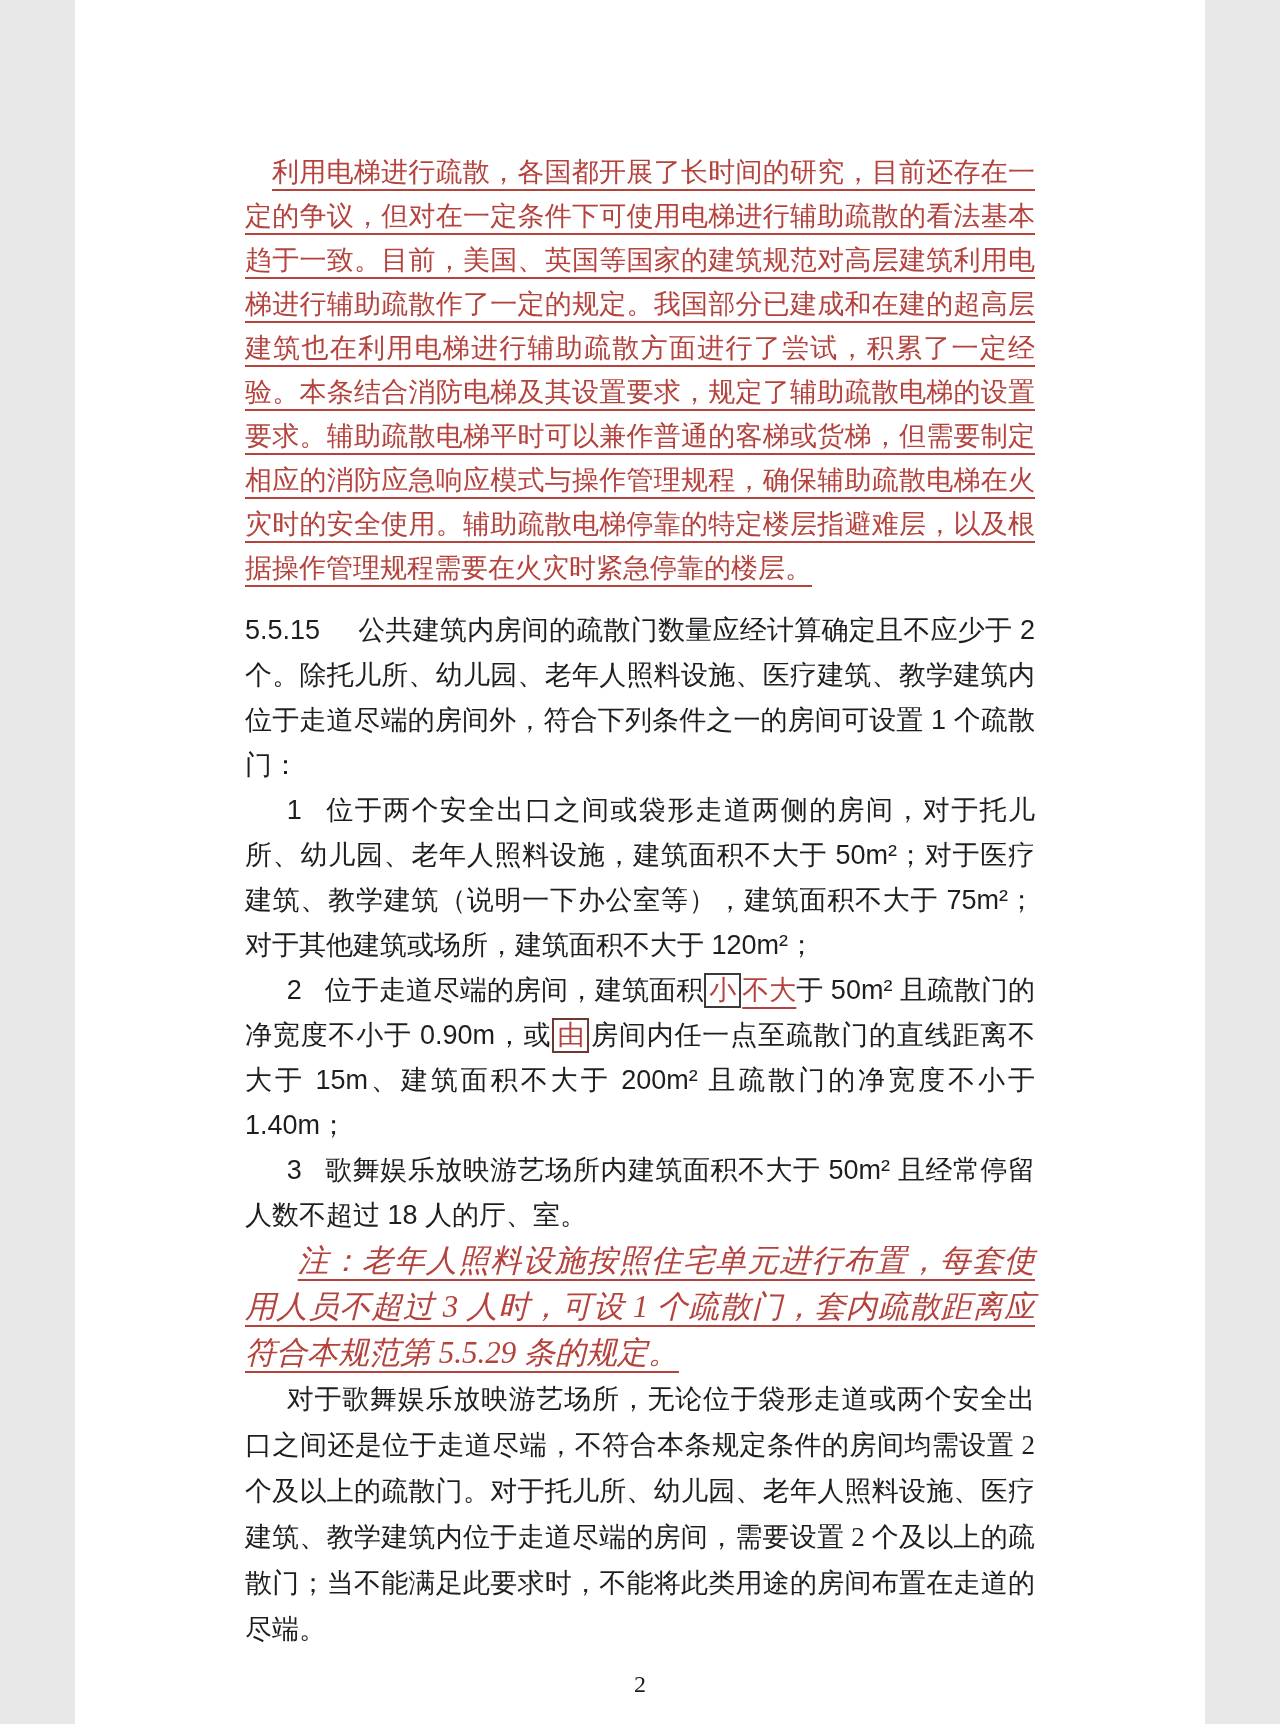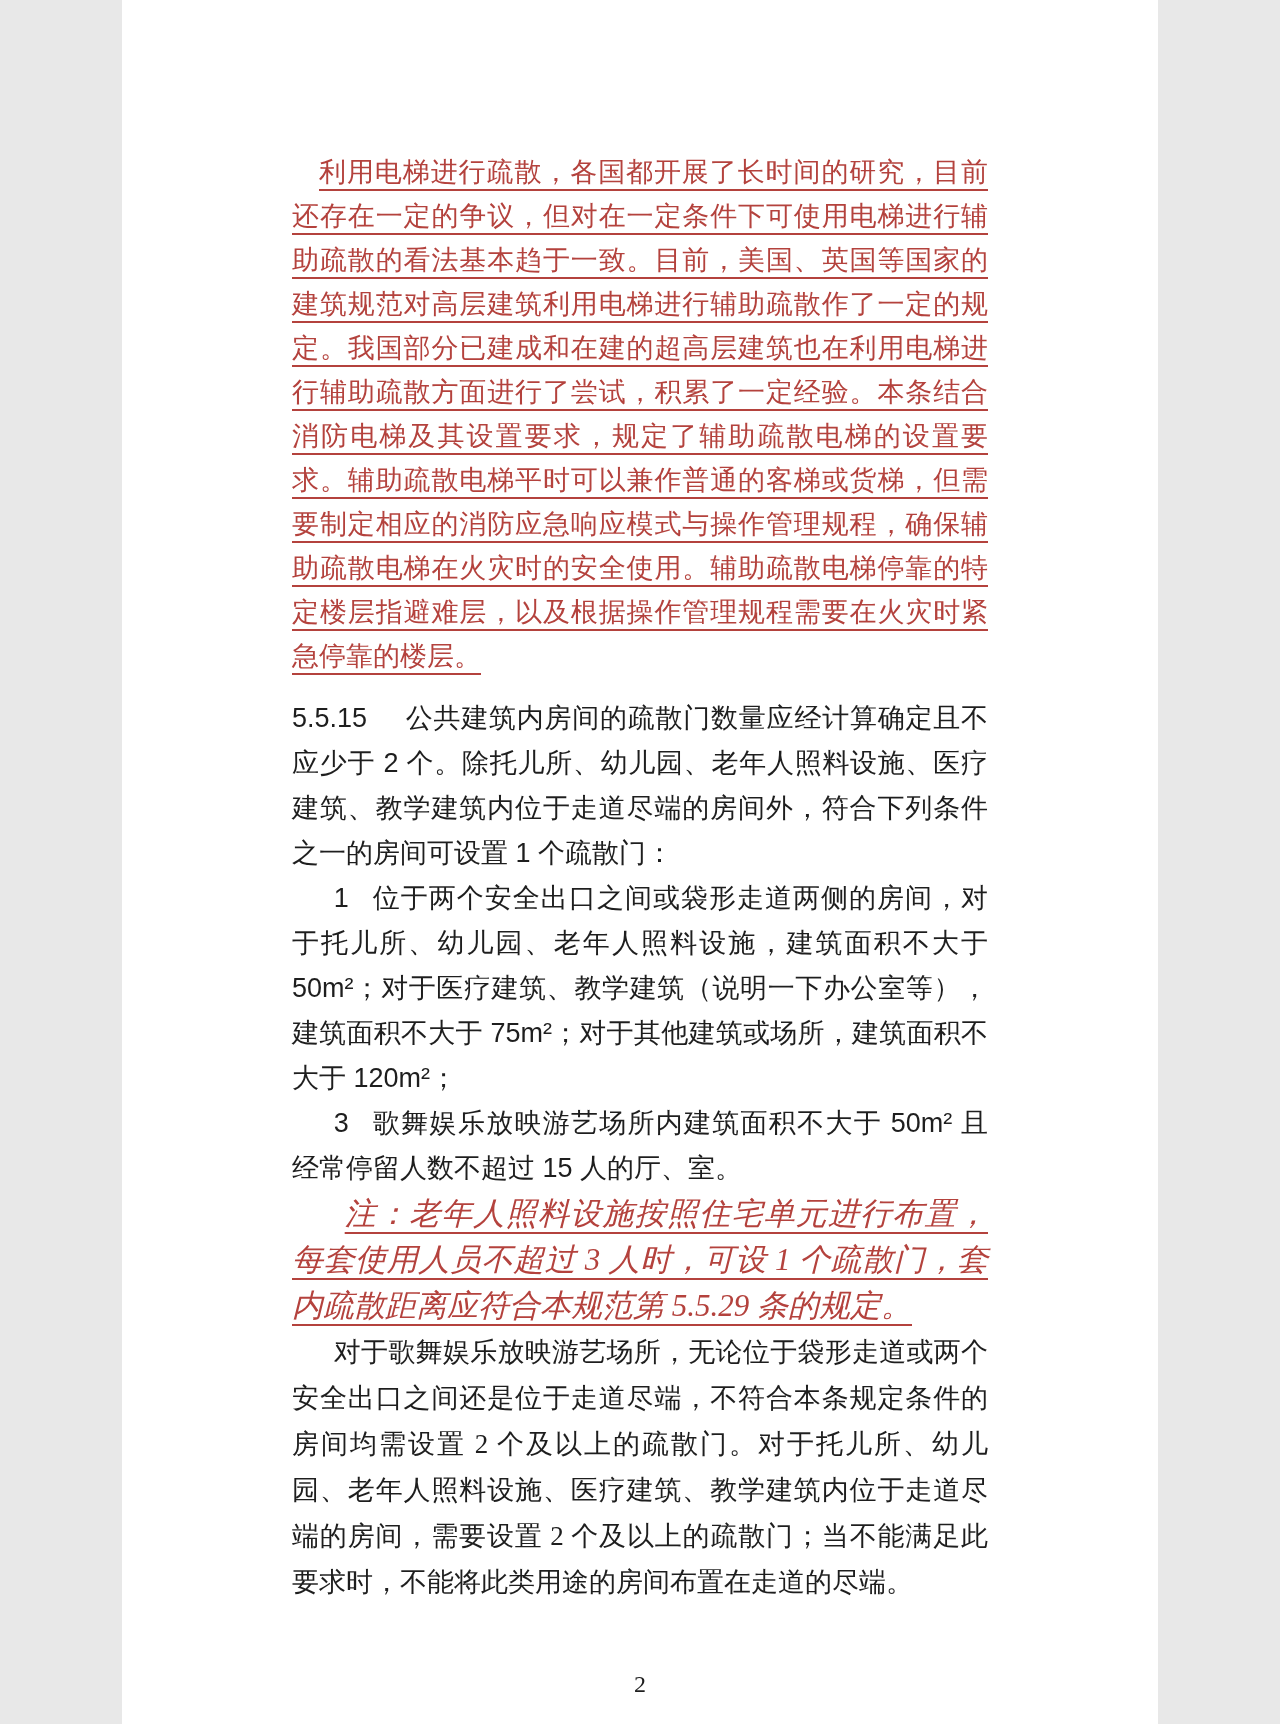--- a/index.html
+++ b/index.html
@@ -1,18 +1,18 @@
 <!DOCTYPE html>
 <html lang="zh"><head>
 <meta charset="utf-8">
 <style>
   html, body { margin: 0; padding: 0; background: #e8e8e8; }
   .page {
     position: relative;
-    width: 1036px;
+    width: 1130px;
     height: 1724px;
     margin: 0 auto;
     background: #ffffff;
     box-sizing: border-box;
     padding: 150px 170px 0 170px;
     font-family: "Liberation Serif", "DejaVu Serif", serif;
     color: #1e1e1e;
     font-size: 27px;
     line-height: 45px;
   }
@@ -82,22 +82,23 @@
 <body>
 
 <div class="page">
 
   <p class="intro red u-red">利用电梯进行疏散，各国都开展了长时间的研究，目前还存在一定的争议，但对在一定条件下可使用电梯进行辅助疏散的看法基本趋于一致。目前，美国、英国等国家的建筑规范对高层建筑利用电梯进行辅助疏散作了一定的规定。我国部分已建成和在建的超高层建筑也在利用电梯进行辅助疏散方面进行了尝试，积累了一定经验。本条结合消防电梯及其设置要求，规定了辅助疏散电梯的设置要求。辅助疏散电梯平时可以兼作普通的客梯或货梯，但需要制定相应的消防应急响应模式与操作管理规程，确保辅助疏散电梯在火灾时的安全使用。辅助疏散电梯停靠的特定楼层指避难层，以及根据操作管理规程需要在火灾时紧急停靠的楼层。</p>
 
   <p class="clause sans"><span class="clause-num">5.5.15</span><span>公共建筑内房间的疏散门数量应经计算确定且不应少于 2 个。除托儿所、幼儿园、老年人照料设施、医疗建筑、教学建筑内位于走道尽端的房间外，符合下列条件之一的房间可设置 1 个疏散门：</span></p>
 
   <p class="item sans"><span class="item-num">1</span><span>位于两个安全出口之间或袋形走道两侧的房间，对于托儿所、幼儿园、老年人</span><span class="u-black">照料设施</span><span>，建筑面积不大于 50m²；对于医疗建筑、教学建筑（说明一下办公室等），建筑面积不大于 75m²；对于其他建筑或场所，建筑面积不大于 120m²；</span></p>
 
+  <p class="item sans"><span class="item-num">2</span><span>位于走道尽端的房间，建筑面积</span><span class="boxchar box-dark">小</span><span class="red u-red">不大</span><span>于 50m² 且疏散门的净宽度不小于 0.90m，或</span><span class="boxchar box-brown">由</span><span>房间内任一点至疏散门的直线距离不大于 15m、建筑面积不大于 200m² 且疏散门的净宽度不小于 1.40m；</span></p>
 
-  <p class="item sans"><span class="item-num">3</span><span>歌舞娱乐放映游艺场所内建筑面积不大于 50m² 且经常停留人数不超过 15 人的厅、室。</span></p>
+  <p class="item sans"><span class="item-num">3</span><span>歌舞娱乐放映游艺场所内建筑面积不大于 50m² 且经常停留人数不超过 18 人的厅、室。</span></p>
 
   <p class="note red u-red">注：老年人照料设施按照住宅单元进行布置，每套使用人员不超过 3 人时，可设 1 个疏散门，套内疏散距离应符合本规范第 5.5.29 条的规定。</p>
 
 
 
 
   <p class="cm-para">对于歌舞娱乐放映游艺场所，无论位于袋形走道或两个安全出口之间还是位于走道尽端，不符合本条规定条件的房间均需设置 2 个及以上的疏散门。对于托儿所、幼儿园、老年人照料设施、医疗建筑、教学建筑内位于走道尽端的房间，需要设置 2 个及以上的疏散门；当不能满足此要求时，不能将此类用途的房间布置在走道的尽端。</p>
 
   <div class="footer">2</div>
 

